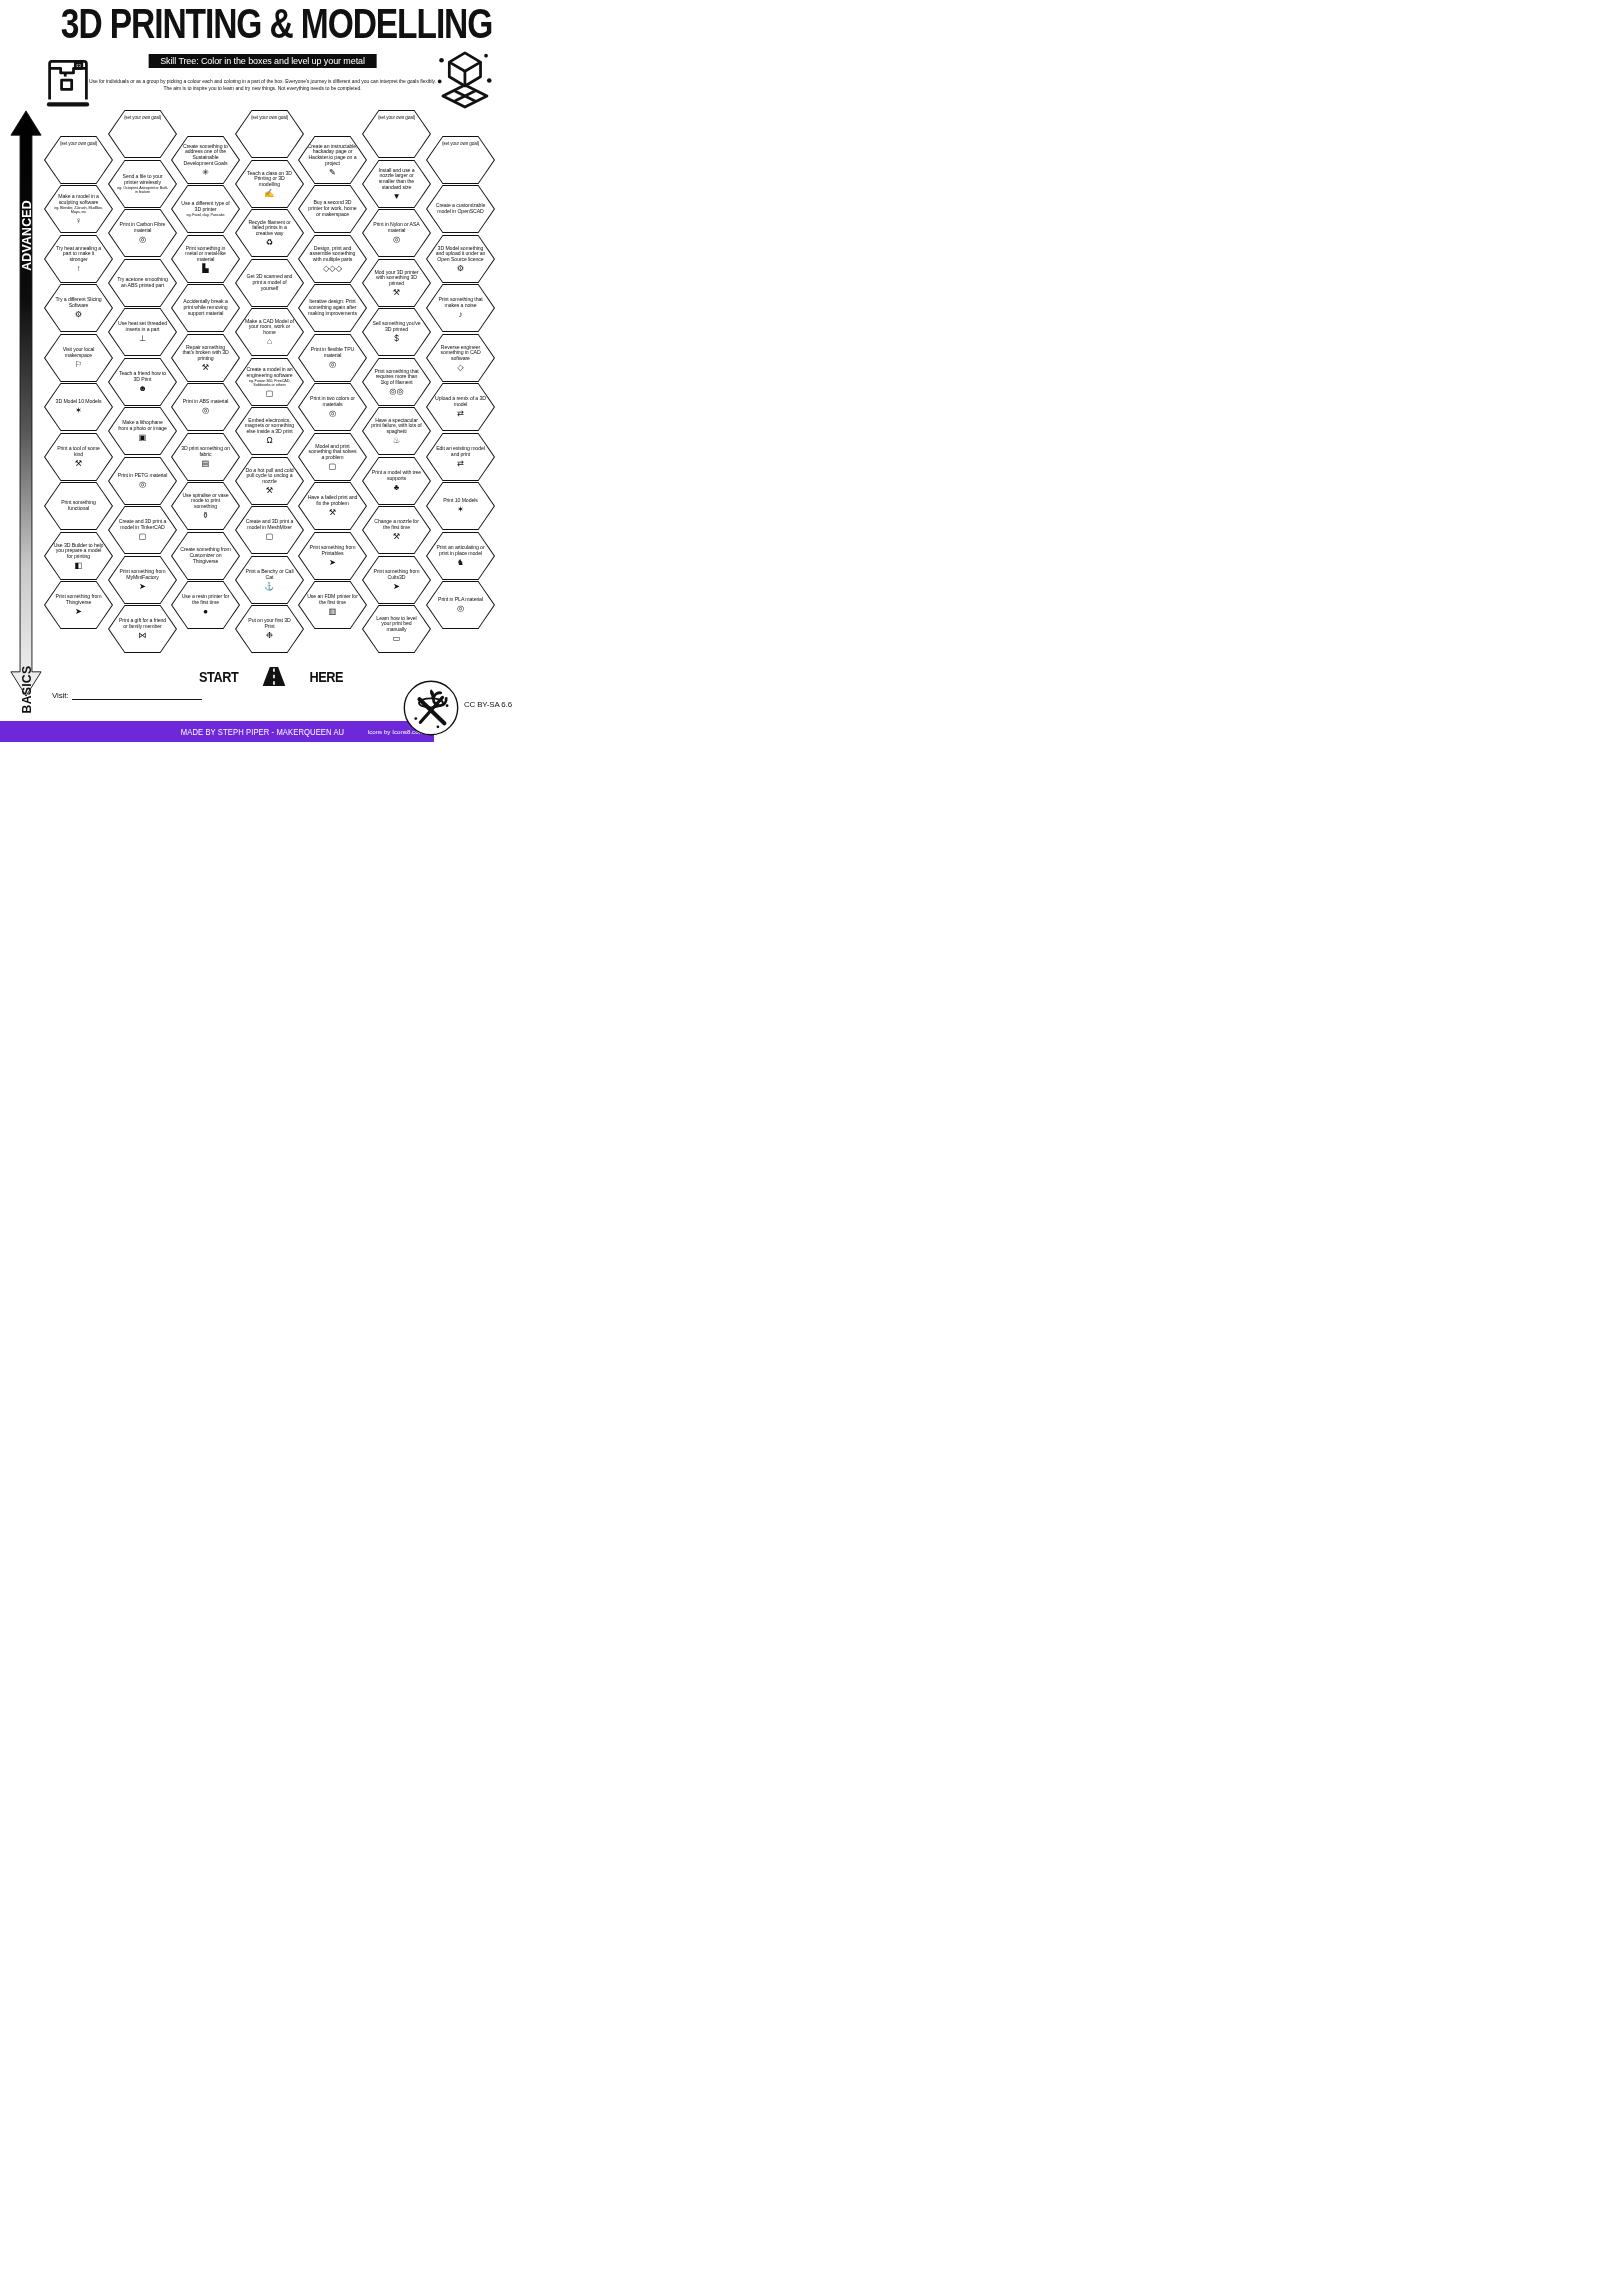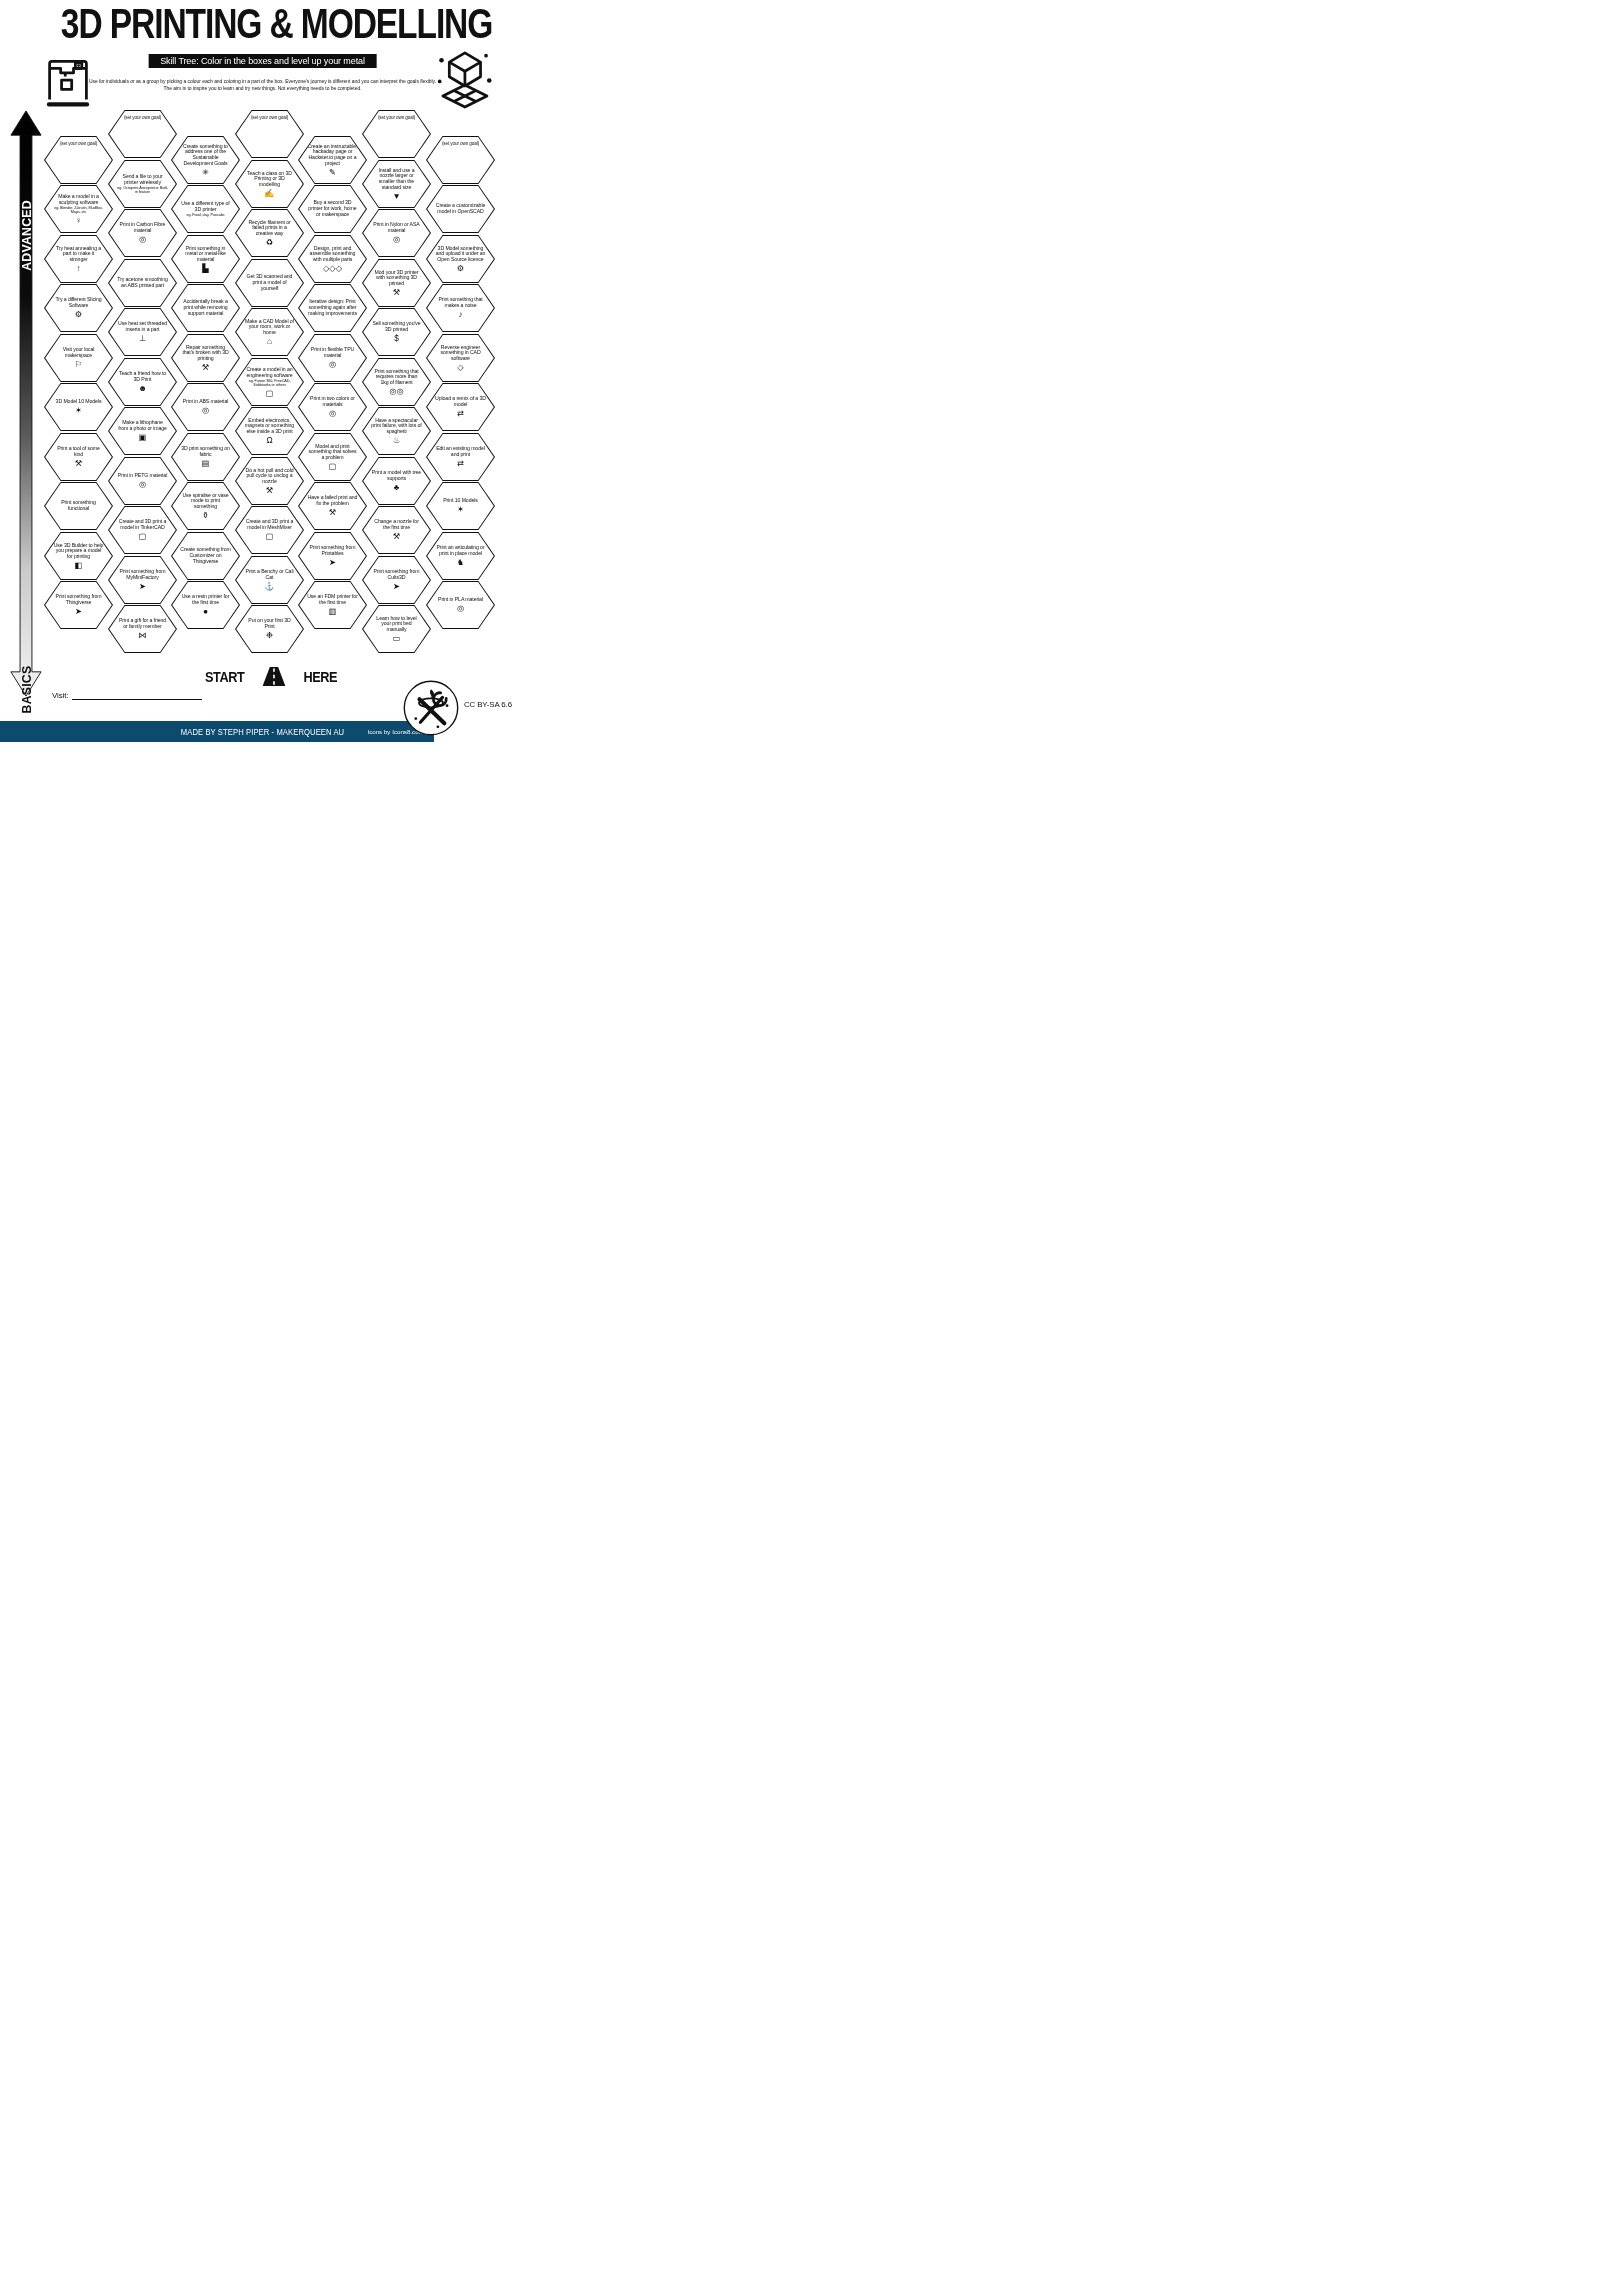--- a/index.html
+++ b/index.html
@@ -46,28 +46,28 @@
     text-align:center;padding:2.3px 7.9px;gap:0.5px;
   }
   .hex-content.goal{justify-content:flex-start;padding-top:3.7px}
   .hex-label{font-size:5.2px;line-height:1.1;letter-spacing:-0.1px}
   .goal .hex-label{font-size:4.6px}
   .hex-sub{font-size:3.8px;line-height:1.1;letter-spacing:-0.1px}
   .hex-icon{font-size:8.3px;line-height:1;margin-top:0.9px}
   
   .start-here{
     position:absolute;top:667px;left:271px;transform:translateX(-50%);
-    display:flex;align-items:center;gap:15px;
+    display:flex;align-items:center;gap:21px;
   }
   .start-here .word{font-size:15px;font-weight:900;letter-spacing:-0.5px;display:inline-block;transform:scaleX(.85)}
   .name-row{position:absolute;top:691px;left:52px;display:flex;align-items:flex-end;gap:3.7px}
   .name-row .lbl{font-size:7.9px;letter-spacing:-0.1px}
   .name-line{width:130px;border-bottom:0.9px solid #111;height:8.3px}
   .license-text{position:absolute;top:700px;right:13px;font-size:7.9px;letter-spacing:-0.1px}
-  .footer-bar{position:absolute;left:0;top:721px;width:434px;height:22px;background:#0c4a6e}
+  .footer-bar{position:absolute;left:0;top:721px;width:434px;height:22px;background:#6d28d9}
   .made-by-text{
     position:absolute;left:0;top:0;width:525px;height:22px;display:flex;align-items:center;justify-content:center;
     color:#fff;font-size:8.3px;letter-spacing:0.1px;transform:scaleX(.92);
   }
   .icons-credit-text{position:absolute;right:10.2px;top:6.5px;color:#fff;font-size:6.2px}
   .makerqueen-logo{position:absolute;left:402px;top:679px;width:58px;height:58px}
 </style>
 </head>
 <body>
 

